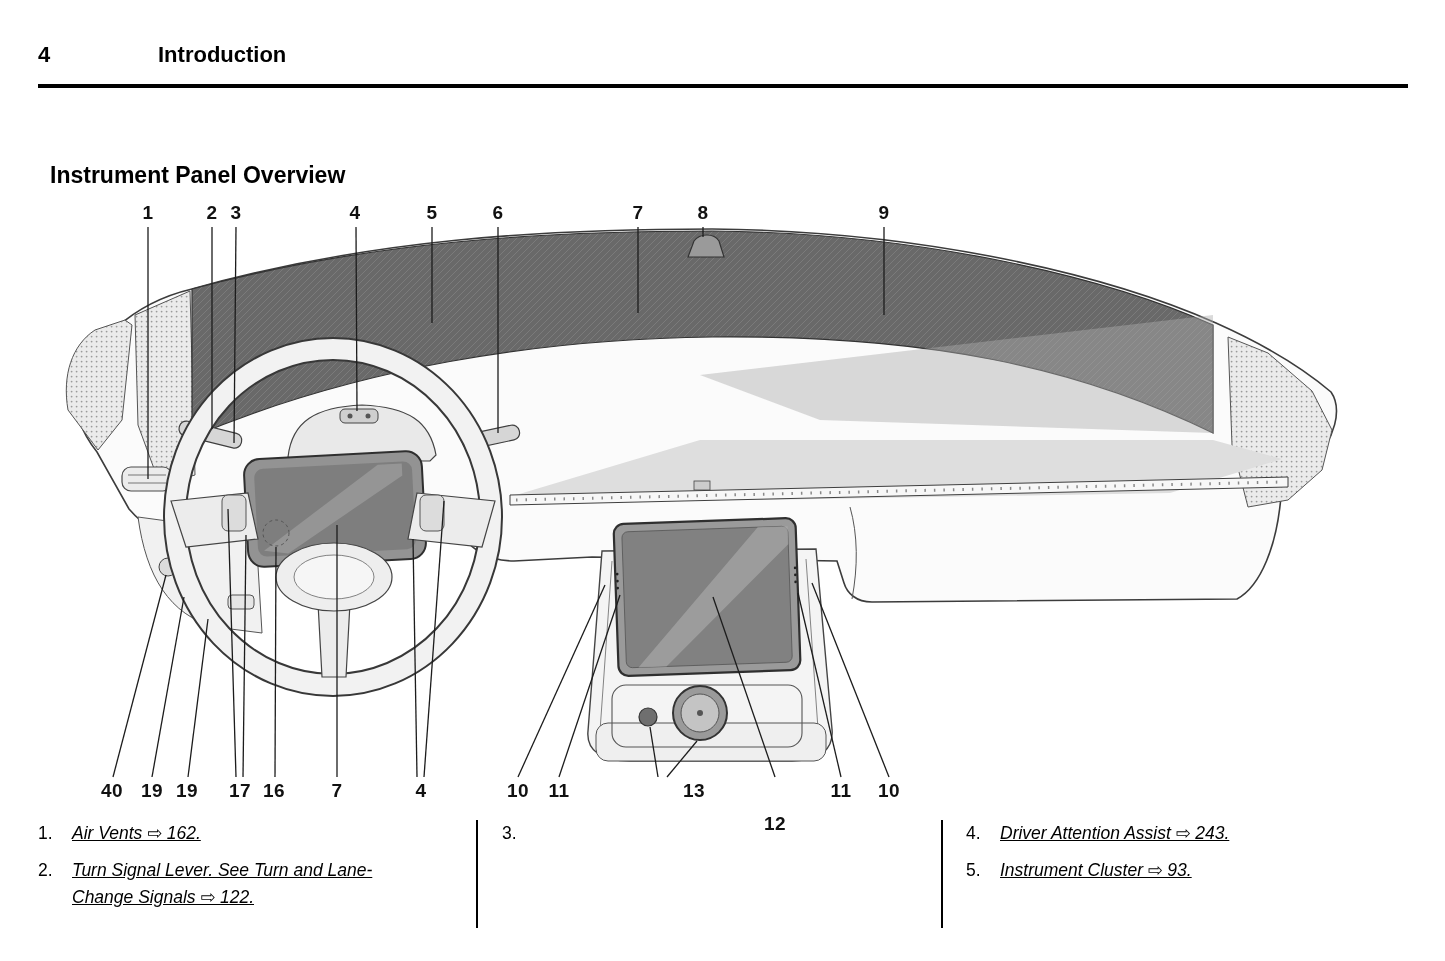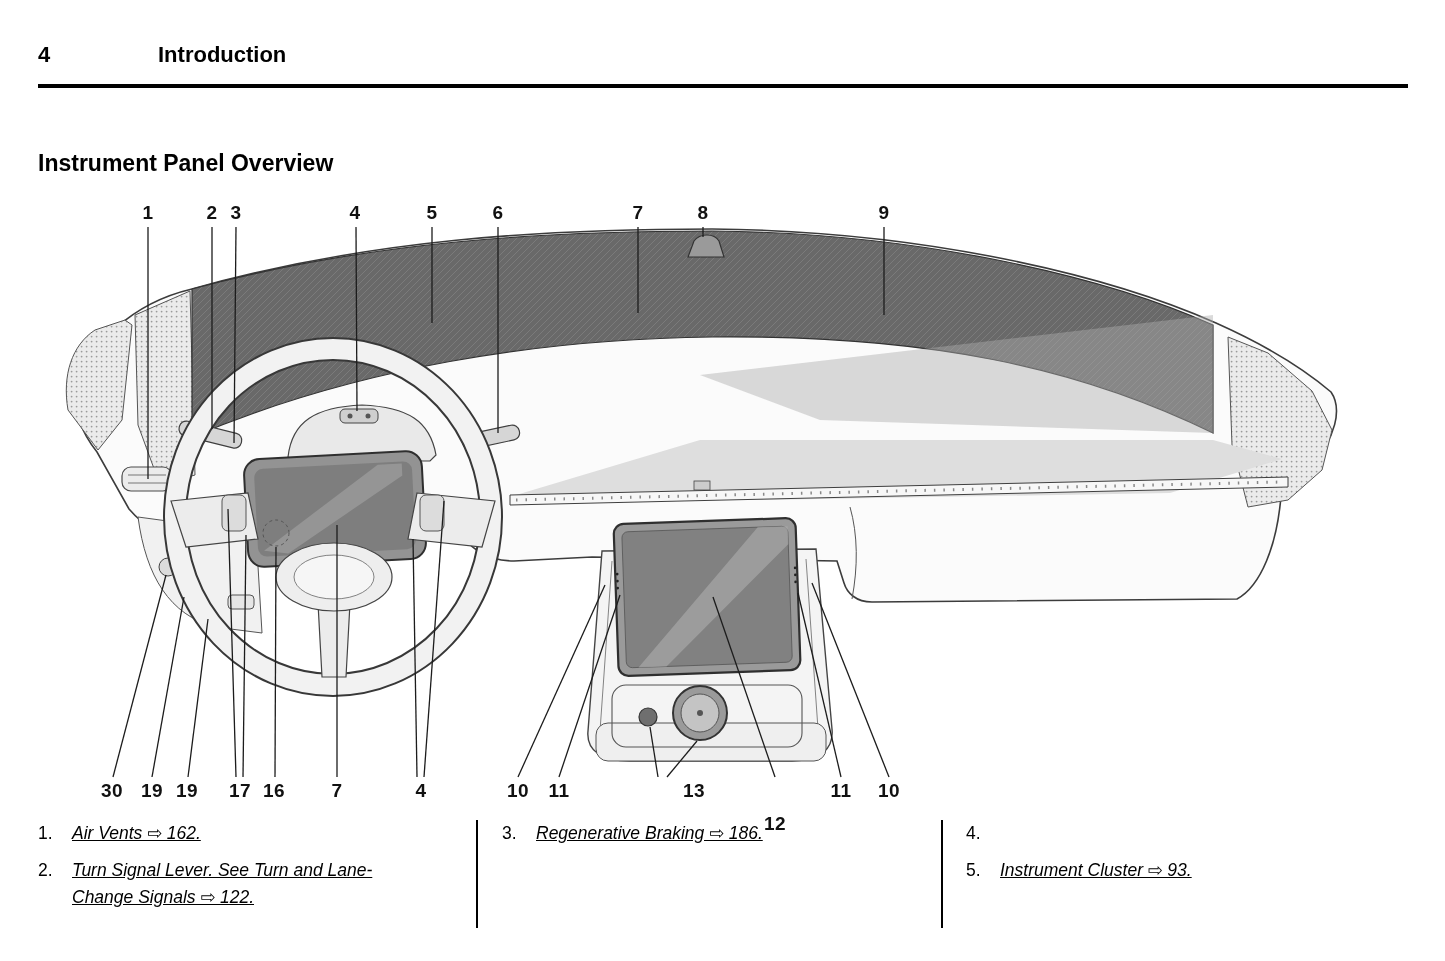--- a/index.html
+++ b/index.html
@@ -8,21 +8,21 @@
     width: 1445px; height: 961px;
     background: #ffffff;
     font-family: "Liberation Sans", "DejaVu Sans", sans-serif;
     color: #000;
     position: relative;
     overflow: hidden;
   }
   .page-num  { position: absolute; left: 38px;  top: 42px; font-size: 22px; font-weight: 700; }
   .chapter   { position: absolute; left: 158px; top: 42px; font-size: 22px; font-weight: 700; text-align: center; }
   .header-rule { position: absolute; left: 38px; top: 84px; width: 1370px; height: 4px; background: #000; }
-  .section-title { position: absolute; left: 38px; top: 150px; font-size: 23px; font-weight: 700; margin: 0; text-align: center; }
+  .section-title { position: absolute; left: 38px; top: 150px; font-size: 23px; font-weight: 700; margin: 12px; text-align: center; }
   .figure { position: absolute; left: 0; top: 195px; width: 1445px; height: 620px; }
   .figure svg { position: absolute; left: 0; top: 0; }
   .callout {
     position: absolute; transform: translateX(-50%);
     font-size: 19px; font-weight: 700; color: #111; letter-spacing: .5px;
     white-space: nowrap;
   }
   .legend-col { position: absolute; display: flex; flex-direction: column; }
   .legend-item { display: flex; align-items: flex-start; margin-bottom: 11px; font-size: 17.5px; line-height: 1.5; }
   .li-num { flex: 0 0 34px; font-style: normal; }
@@ -163,21 +163,21 @@
   <span class="callout" style="left:148px; top:7px">1</span>
   <span class="callout" style="left:212px; top:7px">2</span>
   <span class="callout" style="left:236px; top:7px">3</span>
   <span class="callout" style="left:355px; top:7px">4</span>
   <span class="callout" style="left:432px; top:7px">5</span>
   <span class="callout" style="left:498px; top:7px">6</span>
   <span class="callout" style="left:638px; top:7px">7</span>
   <span class="callout" style="left:703px; top:7px">8</span>
   <span class="callout" style="left:884px; top:7px">9</span>
 
-  <span class="callout" style="left:112px; top:585px">30</span>
+  <span class="callout" style="left:112px; top:585px">40</span>
   <span class="callout" style="left:152px; top:585px">19</span>
   <span class="callout" style="left:187px; top:585px">19</span>
   <span class="callout" style="left:240px; top:585px">17</span>
   <span class="callout" style="left:274px; top:585px">16</span>
   <span class="callout" style="left:337px; top:585px">7</span>
   <span class="callout" style="left:421px; top:585px">4</span>
   <span class="callout" style="left:518px; top:585px">10</span>
   <span class="callout" style="left:559px; top:585px">11</span>
   <span class="callout" style="left:694px; top:585px">13</span>
   <span class="callout" style="left:775px; top:618px">12</span>
@@ -194,27 +194,27 @@
     <span class="li-num">2.</span>
     <span class="li-text">Turn Signal Lever. See Turn and Lane-Change Signals ⇨ 122.</span>
   </div>
 </div>
 
 <div class="vdiv" style="left:476px"></div>
 
 <div class="legend-col" style="left:502px; top:820px; width:410px">
   <div class="legend-item">
     <span class="li-num">3.</span>
-    <span class="li-text">Regenerative Braking ⇨ 186.</span>
   </div>
 </div>
 
 <div class="vdiv" style="left:941px"></div>
 
 <div class="legend-col" style="left:966px; top:820px; width:430px">
   <div class="legend-item">
     <span class="li-num">4.</span>
+    <span class="li-text">Driver Attention Assist ⇨ 243.</span>
   </div>
   <div class="legend-item">
     <span class="li-num">5.</span>
     <span class="li-text">Instrument Cluster ⇨ 93.</span>
   </div>
 </div>
 
 </body></html>

